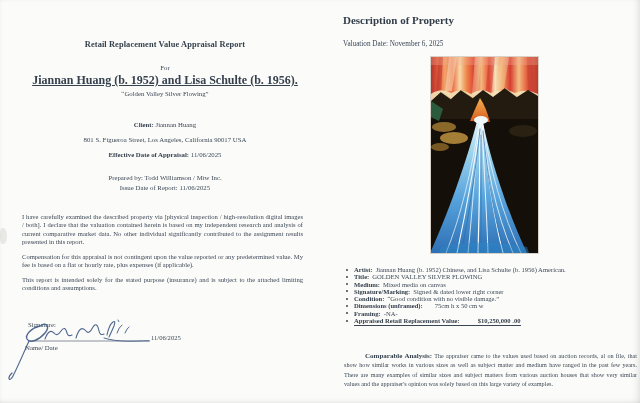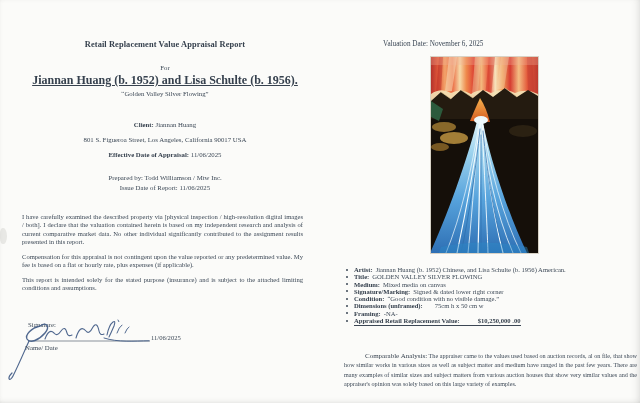--- a/index.html
+++ b/index.html
@@ -29,31 +29,31 @@
   b.lab{font-weight:bold;color:#36414e;}
   .paras{position:absolute;left:22px;top:213px;width:281px;text-align:justify;font-size:6.6px;line-height:8.3px;}
   .paras p{margin:0 0 6.5px 0;}
   .sig-label{left:28px;top:321px;font-size:6.8px;}
   .sig-date{left:151px;top:334px;font-size:6.6px;}
   .name-date{left:25px;top:344px;font-size:6.8px;}
   .sig-svg{left:0;top:318px;}
   .smudge{left:0;top:228px;width:7px;height:16px;background:#e3e3e0;border-radius:40% 60% 55% 45%;opacity:.8;}
   
   .heading{left:343px;top:14px;font-size:11px;font-weight:bold;color:#333e4b;}
-  .valuation{left:343px;top:40px;font-size:7.2px;margin-left:40px;}
+  .valuation{left:343px;top:40px;font-size:7.2px;}
   .artwork{left:431px;top:57px;outline:1px solid #d8d2c6;}
   .details{position:absolute;left:344px;top:266px;width:294px;list-style:none;margin:0;padding:0;font-size:6.6px;line-height:7.3px;}
   .details li{display:flex;align-items:flex-start;}
   .dot{flex:0 0 auto;width:2px;height:2px;border-radius:50%;background:#3c4856;margin:2.6px 6px 0 2px;}
   .dval{margin-left:3px;}
   .gap{margin-left:12px;}
   .em-line{border-bottom:1px solid #3b4654;padding-bottom:.5px;font-weight:bold;color:#343f4c;}
   .em-line .dval{margin-left:18px;}
   .comparable{position:absolute;left:344px;top:352px;width:293px;text-align:justify;font-size:6.15px;line-height:9.4px;}
-  .comp-label{font-weight:normal;font-size:7px;color:#343f4c;padding-left:21px;}
+  .comp-label{font-weight:bold;font-size:7px;color:#343f4c;padding-left:21px;}
 </style>
 </head>
 <body>
 
 <div class="page">
 
   <div class="col-left">
     <div class="abs c title">Retail Replacement Value Appraisal Report</div>
     <div class="abs c for-line">For</div>
     <div class="abs c owners">Jiannan Huang (b. 1952) and Lisa Schulte (b. 1956).</div>
@@ -84,20 +84,21 @@
       <path d="M107 17 Q109 7 113 4 Q116 2 114 8 Q111 15 109 19" stroke-width="1.1"></path>
       <path d="M117 15 Q119 9 122 7" stroke-width="1"></path>
       <path d="M125 15 Q127 10 129 9" stroke-width="1"></path>
       <path d="M118 2 L118.8 3.6" stroke-width="1"></path>
       <path d="M104 20 C118 24.5 134 23 149 22.8" stroke-width="1"></path>
     </g>
   </svg>
   <div class="abs sig-date">11/06/2025</div>
   <div class="abs name-date">Name/ Date</div>
 
+  <div class="abs heading">Description of Property</div>
   <div class="abs valuation"><span>Valuation Date:</span><span> November 6, 2025</span></div>
 
   <svg class="abs artwork" width="107" height="196" viewBox="0 0 107 196" role="img" aria-hidden="true">
     <defs>
       <linearGradient id="sky" x1="0" y1="0" x2="1" y2="0">
         <stop offset="0" stop-color="#b5332c"></stop>
           <stop offset=".07" stop-color="#e25a3a"></stop>
         <stop offset=".13" stop-color="#f2a269"></stop>
           <stop offset=".2" stop-color="#eb6a42"></stop>
         <stop offset=".27" stop-color="#f6d9a8"></stop>

